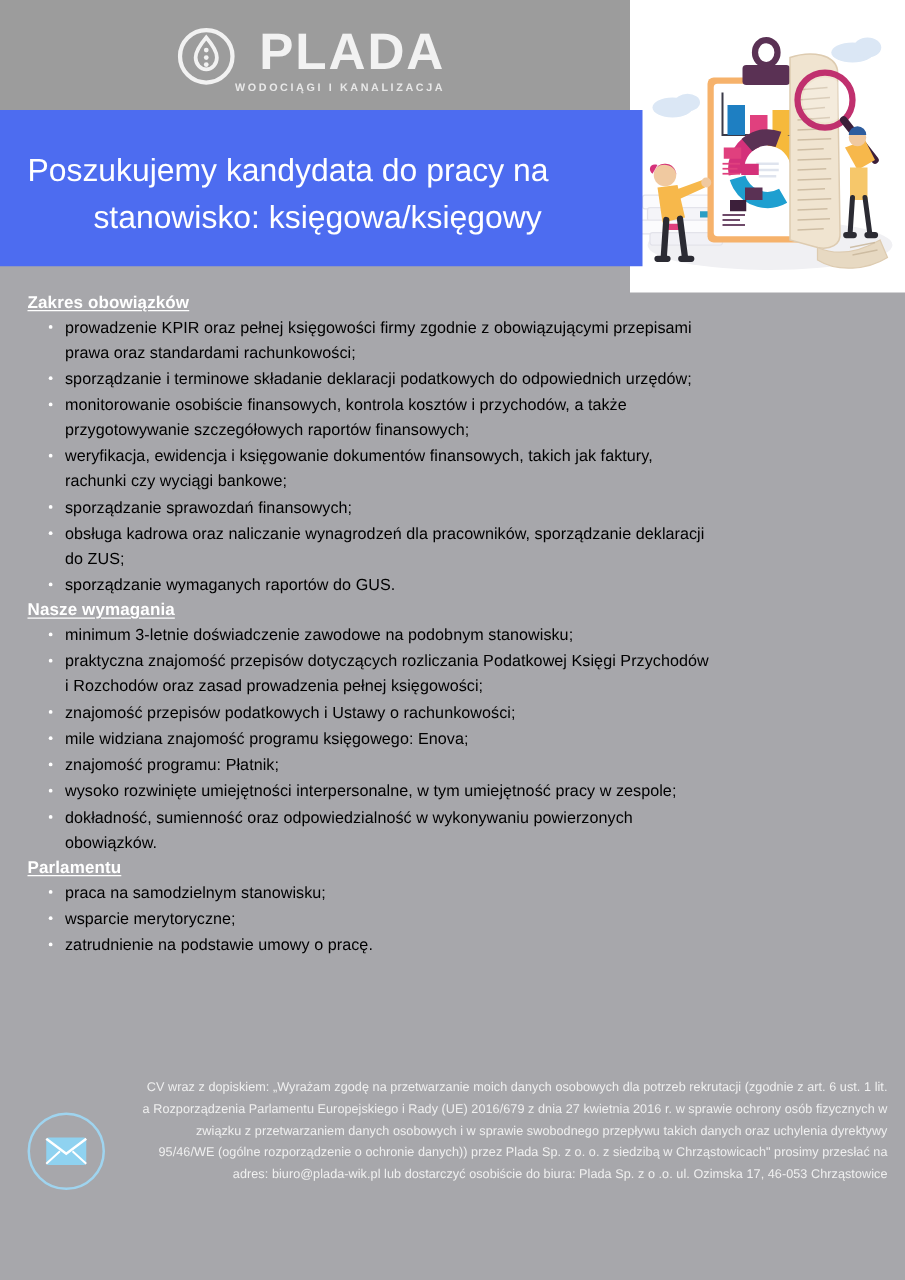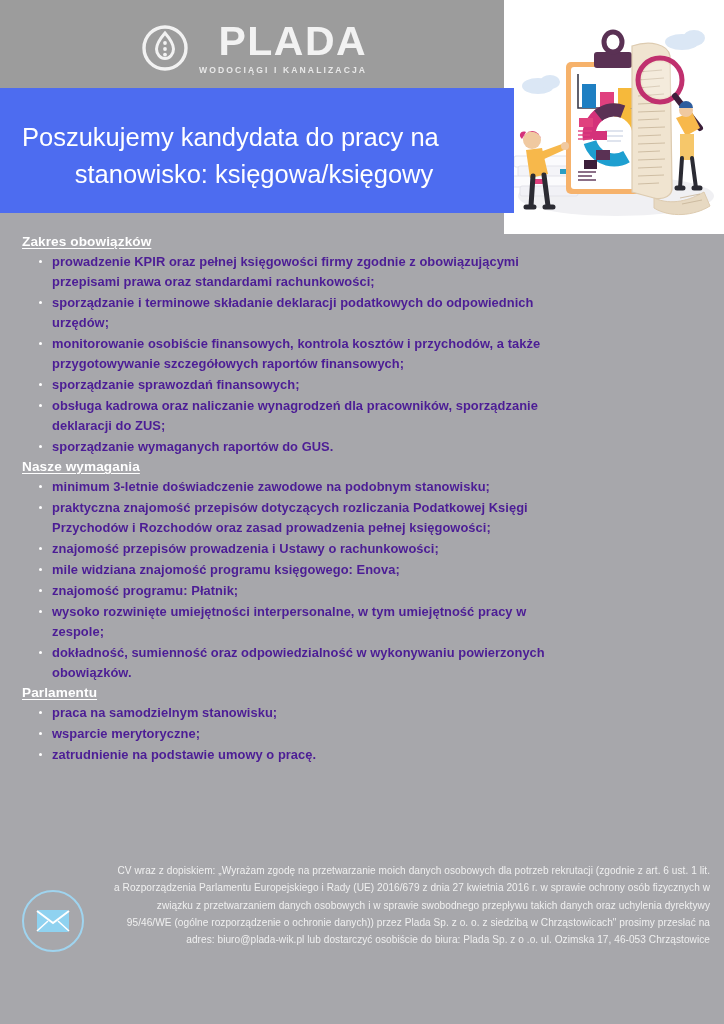--- a/index.html
+++ b/index.html
@@ -15,21 +15,21 @@
   .header-bar {
     position: absolute; left: 0; top: 0; width: 504px; height: 90px;
     background: #9c9c9c;
   }
   .illus-panel {
     position: absolute; left: 504px; top: 0; width: 220px; height: 234px;
     background: #ffffff; overflow: hidden;
   }
   .logo-wrap {
     position: absolute; left: 142px; top: 22px;
-    display: flex; align-items: center; gap: 11px;
+    display: flex; align-items: flex-start; 
   }
   .logo-mark { width: 46px; height: 46px; flex: 0 0 auto; }
   .logo-text-block { display: flex; flex-direction: column; align-items: flex-end; }
   .logo-word {
     font-size: 41px; font-weight: 700; color: #f2f2f2;
     letter-spacing: 1.5px; line-height: 0.95;
     font-family: "Liberation Sans", sans-serif;
   }
   .logo-sub {
     font-size: 8.6px; font-weight: 700; color: #e8e8e8;
@@ -53,21 +53,21 @@
   
   .content { position: absolute; left: 0; top: 234px; width: 584px; }
   .section { padding: 0 16px 0 22px; }
   .sec-head {
     color: #ffffff; font-size: 13.6px; font-weight: 700;
     text-decoration: underline; text-underline-offset: 2px;
     margin: 0 0 3px 0; letter-spacing: .1px;
   }
   ul.bullets { list-style: none; margin: 0 0 2px 0; padding: 0 0 0 16px; }
   ul.bullets li {
-    position: relative; color: #4c1d95; font-weight: 700;
+    position: relative; color: #000000; font-weight: 400;
     font-size: 12.9px; line-height: 1.55;
     padding-left: 14px; margin-bottom: 1px;
     letter-spacing: .05px;
   }
   ul.bullets li::before {
     content: ""; position: absolute; left: 1px; top: 8px;
     width: 3px; height: 3px; background: #ffffff; border-radius: 50%;
   }
 
   
@@ -234,32 +234,33 @@
   </div>
 
   <div class="content">
 
     <div class="section">
       <div class="sec-head">Zakres obowiązków</div>
       <ul class="bullets">
         <li>prowadzenie KPIR oraz pełnej księgowości firmy zgodnie z obowiązującymi przepisami prawa oraz standardami rachunkowości;</li>
         <li>sporządzanie i terminowe składanie deklaracji podatkowych do odpowiednich urzędów;</li>
         <li>monitorowanie osobiście finansowych, kontrola kosztów i przychodów, a także przygotowywanie szczegółowych raportów finansowych;</li>
+        <li>weryfikacja, ewidencja i księgowanie dokumentów finansowych, takich jak faktury, rachunki czy wyciągi bankowe;</li>
         <li>sporządzanie sprawozdań finansowych;</li>
         <li>obsługa kadrowa oraz naliczanie wynagrodzeń dla pracowników, sporządzanie deklaracji do ZUS;</li>
         <li>sporządzanie wymaganych raportów do GUS.</li>
       </ul>
     </div>
 
     <div class="section">
       <div class="sec-head">Nasze wymagania</div>
       <ul class="bullets">
         <li>minimum 3-letnie doświadczenie zawodowe na podobnym stanowisku;</li>
         <li>praktyczna znajomość przepisów dotyczących rozliczania Podatkowej Księgi Przychodów i Rozchodów oraz zasad prowadzenia pełnej księgowości;</li>
-        <li>znajomość przepisów prowadzenia i Ustawy o rachunkowości;</li>
+        <li>znajomość przepisów podatkowych i Ustawy o rachunkowości;</li>
         <li>mile widziana znajomość programu księgowego: Enova;</li>
         <li>znajomość programu: Płatnik;</li>
         <li>wysoko rozwinięte umiejętności interpersonalne, w tym umiejętność pracy w zespole;</li>
         <li>dokładność, sumienność oraz odpowiedzialność w wykonywaniu powierzonych obowiązków.</li>
       </ul>
     </div>
 
     <div class="section">
       <div class="sec-head">Parlamentu</div>
       <ul class="bullets">

